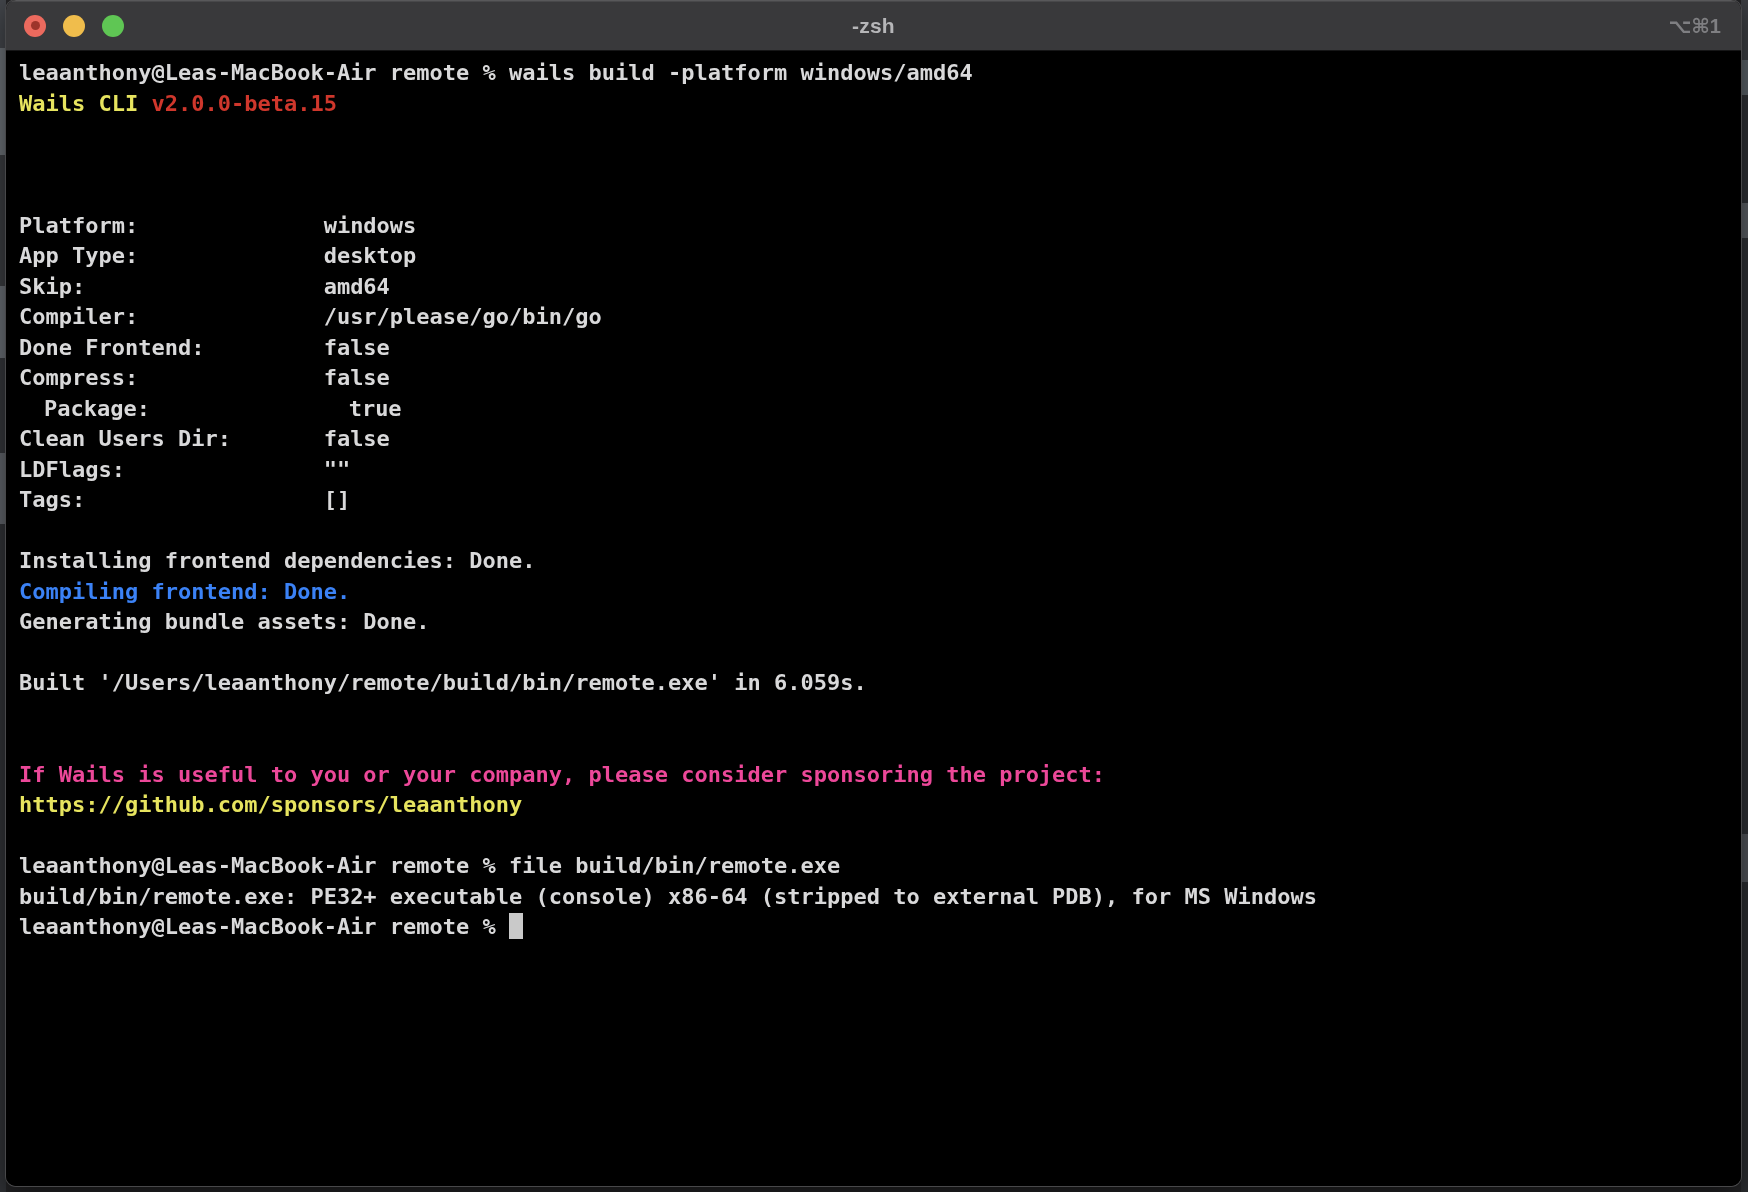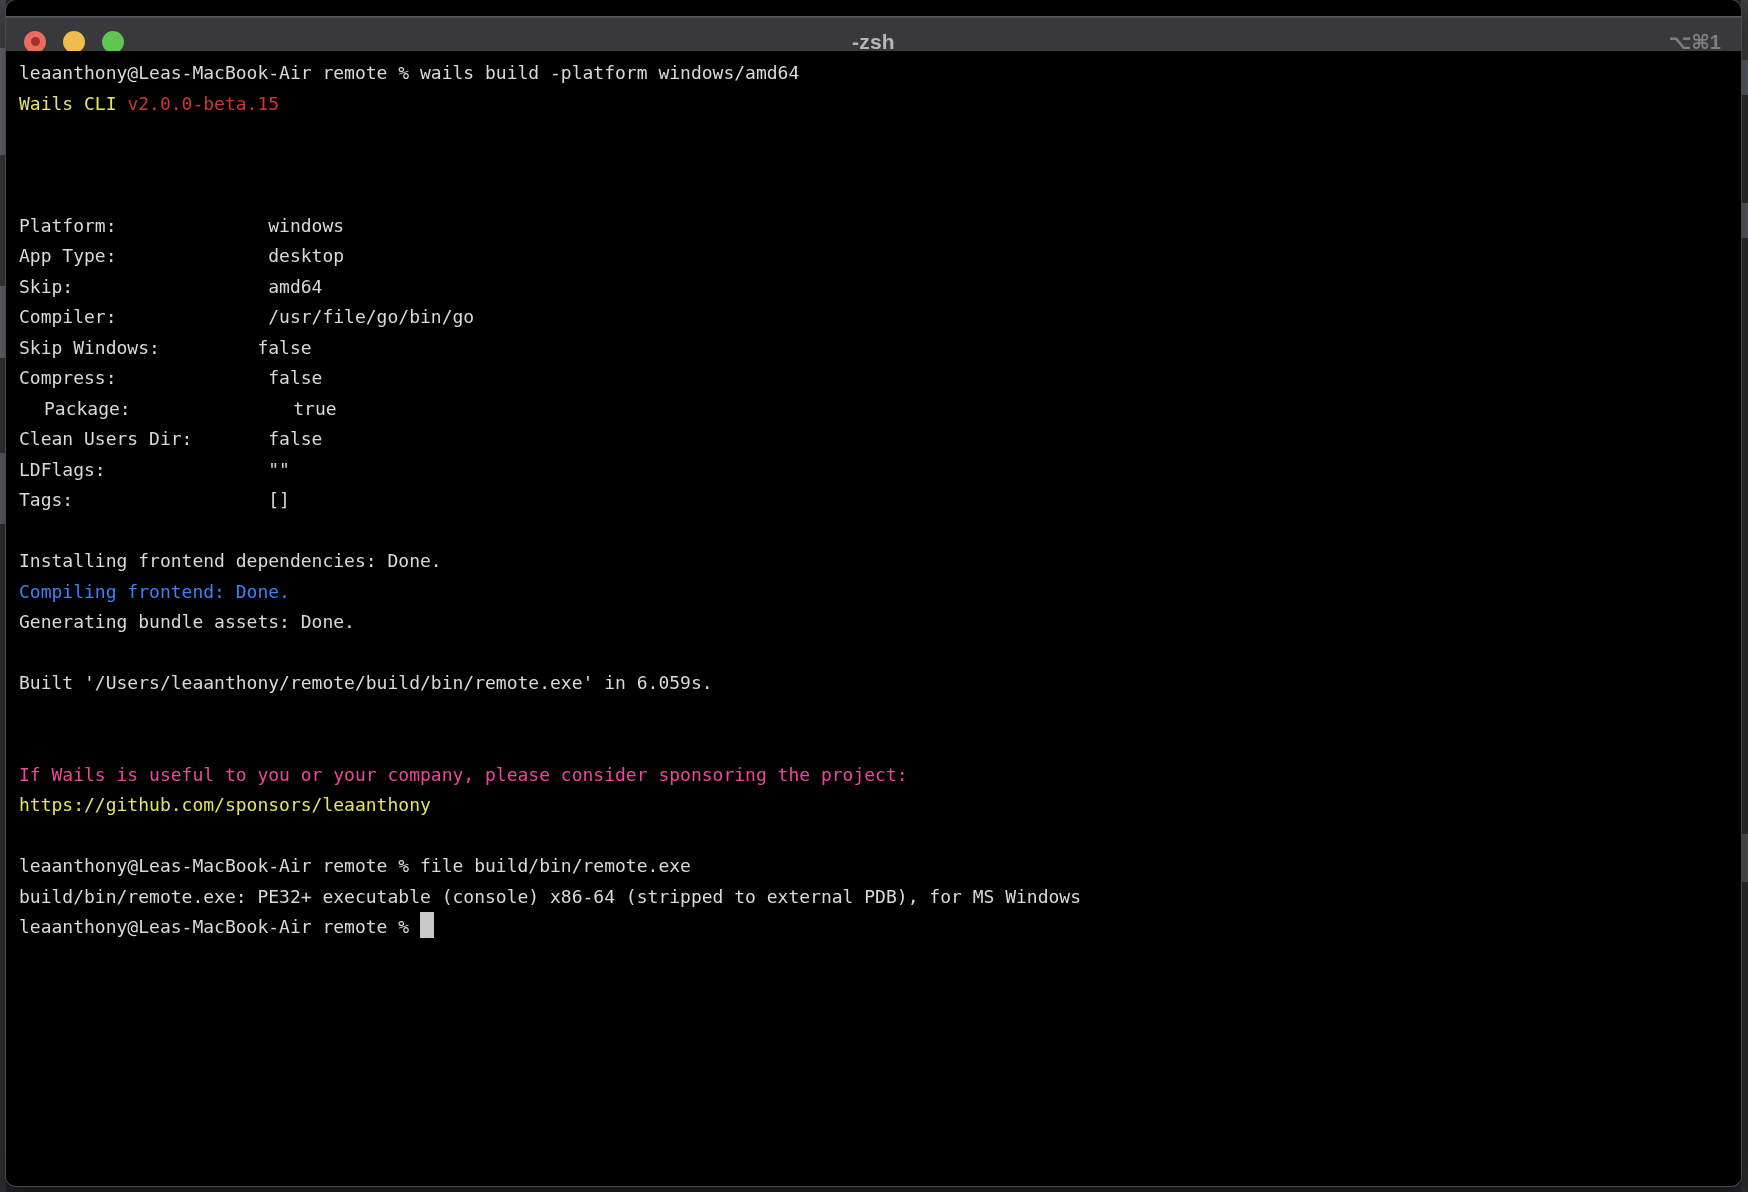--- a/index.html
+++ b/index.html
@@ -44,21 +44,20 @@
     background: #000;
     overflow: hidden;
     box-shadow: 0 0 0 1px #48484a, 0 8px 30px rgba(0,0,0,.55);
   }
 
   .titlebar {
     position: relative;
     height: 51px;
     background: #39393b;
     box-shadow: inset 0 1.5px 0 rgba(255,255,255,.16), inset 0 -1px 0 rgba(0,0,0,.6);
-    margin-top: 16px;
   }
   .traffic-lights {
     position: absolute; left: 18px; top: 0; height: 100%;
     display: flex; align-items: center; gap: 17px;
   }
   .tl {
     width: 22px; height: 22px; border-radius: 50%;
     display: inline-flex; align-items: center; justify-content: center;
     cursor: default;
   }
@@ -85,24 +84,25 @@
   .terminal {
     position: absolute;
     left: 0; right: 0; top: 51px; bottom: 0;
     background: #000;
     padding: 7px 6px 0 13px;
     cursor: text;
   }
   .term-line {
     white-space: pre;
     font-family: "DejaVu Sans Mono", "Liberation Mono", monospace;
-    font-size: 18px;
+    font-size: 22px;
     line-height: 30.5px;
     min-height: 30.5px;
     color: #d9d9da;
+    font-weight: bold;
   }
   .cursor-block {
     display: inline-block;
     width: 14px; height: 26px;
     background: #c9c9c9;
     vertical-align: -5px;
   }
 </style>
 </head>
 <body>
@@ -126,22 +126,22 @@
 
     <div class="terminal" id="terminal">
         <div class="term-line"><span style="color: rgb(217, 217, 218);">leaanthony@Leas-MacBook-Air remote % wails build -platform windows/amd64</span></div>
         <div class="term-line"><span style="color: rgb(231, 228, 95);">Wails CLI </span><span style="color: rgb(207, 55, 44);">v2.0.0-beta.15</span></div>
         <div class="term-line"></div>
         <div class="term-line"></div>
         <div class="term-line"></div>
         <div class="term-line"><span style="color: rgb(217, 217, 218);">Platform:              windows</span></div>
         <div class="term-line"><span style="color: rgb(217, 217, 218);">App Type:              desktop</span></div>
         <div class="term-line"><span style="color: rgb(217, 217, 218);">Skip:                  amd64</span></div>
-        <div class="term-line"><span style="color: rgb(217, 217, 218);">Compiler:              /usr/file/go/bin/go</span></div>
-        <div class="term-line"><span style="color: rgb(217, 217, 218);">Skip Windows:         false</span></div>
+        <div class="term-line"><span style="color: rgb(217, 217, 218);">Compiler:              /usr/please/go/bin/go</span></div>
+        <div class="term-line"><span style="color: rgb(217, 217, 218);">Done Frontend:         false</span></div>
         <div class="term-line"><span style="color: rgb(217, 217, 218);">Compress:              false</span></div>
         <div class="term-line"><span style="color: rgb(217, 217, 218); margin-left: 25px;">Package:               true</span></div>
         <div class="term-line"><span style="color: rgb(217, 217, 218);">Clean Users Dir:       false</span></div>
         <div class="term-line"><span style="color: rgb(217, 217, 218);">LDFlags:               ""</span></div>
         <div class="term-line"><span style="color: rgb(217, 217, 218);">Tags:                  []</span></div>
         <div class="term-line"></div>
         <div class="term-line"><span style="color: rgb(217, 217, 218);">Installing frontend dependencies: Done.</span></div>
         <div class="term-line"><span style="color: #3b82f6;">Compiling frontend: Done.</span></div>
         <div class="term-line"><span style="color: rgb(217, 217, 218);">Generating bundle assets: Done.</span></div>
         <div class="term-line"></div>

